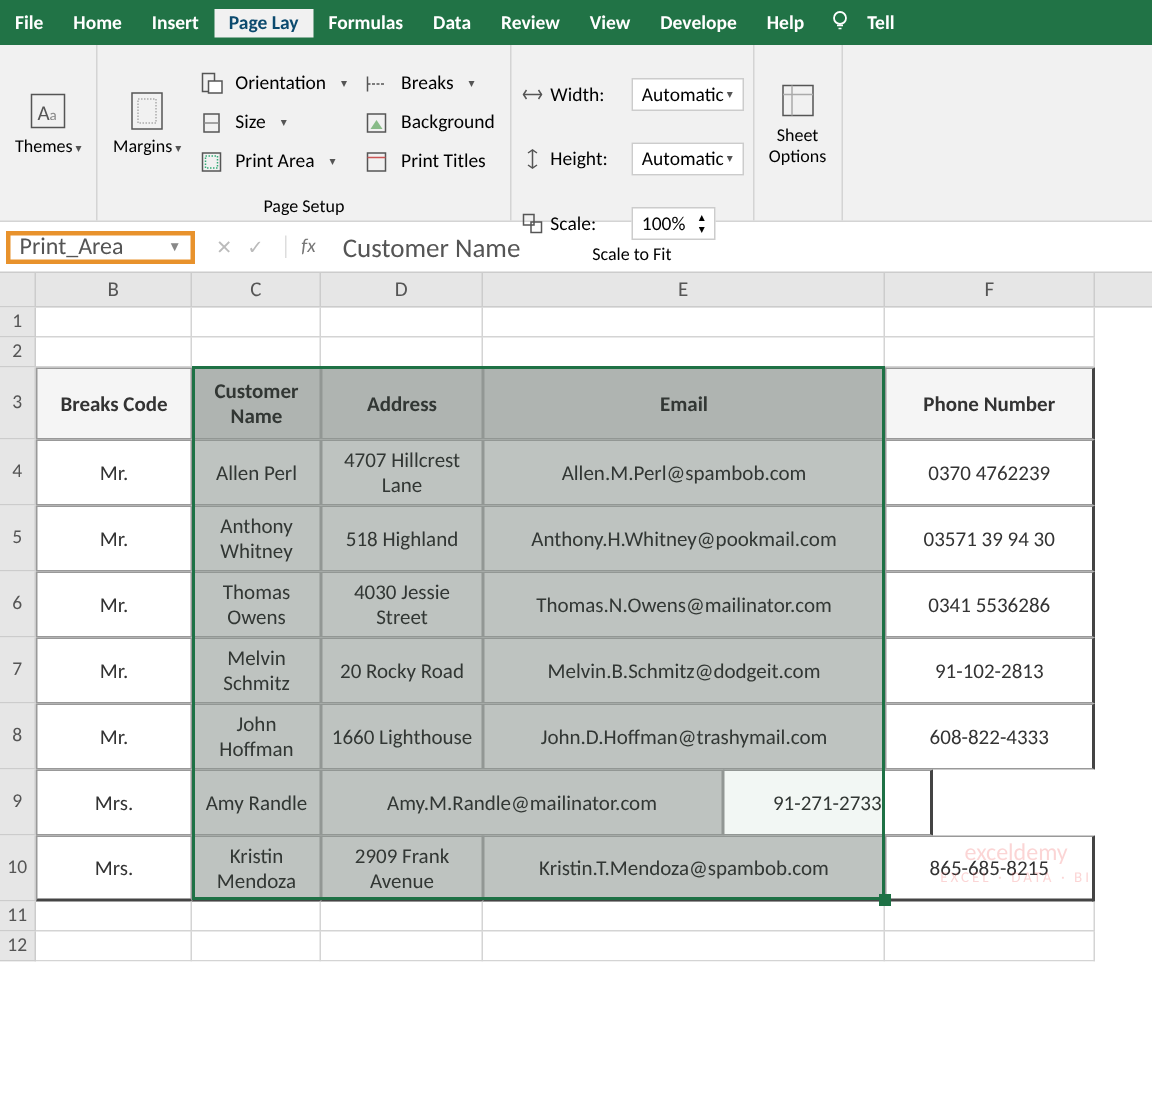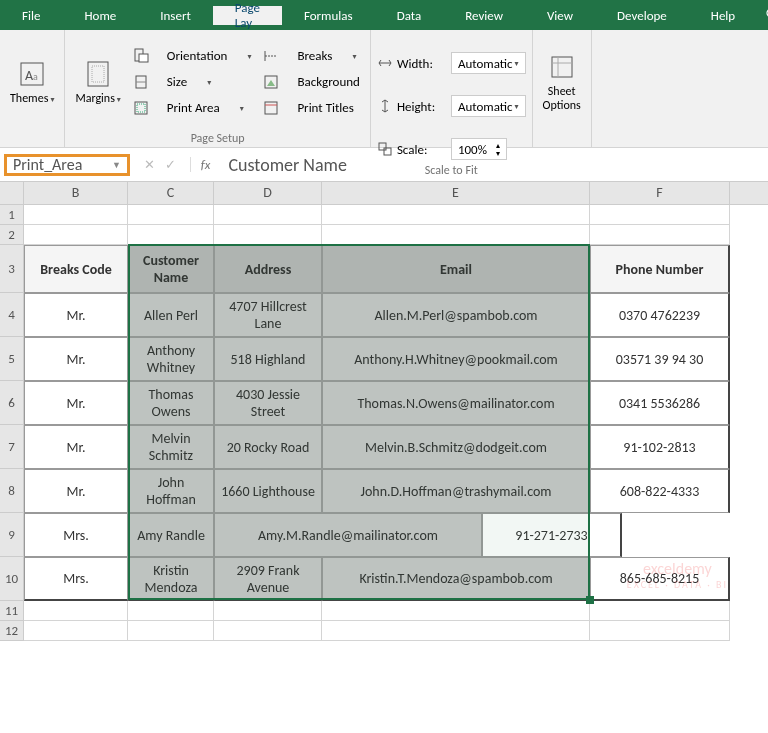--- a/index.html
+++ b/index.html
@@ -1,33 +1,33 @@
 <!DOCTYPE html>
 <html><head>
 <meta charset="utf-8">
 <style>
 * { box-sizing: border-box; margin: 0; padding: 0; }
 body { font-family: "Segoe UI", Calibri, sans-serif; font-size: 13px; background: #fff; width: 768px; overflow: hidden; }
 
 
 .tab-bar { background: #217346; display: flex; height: 30px; align-items: center; color: #fff; }
-.tab { padding: 0 22px; height: 19px; display: flex; align-items: center; cursor: pointer; font-size: 13px; }
+.tab { padding: 0 10px; height: 19px; display: flex; align-items: center; cursor: pointer; font-size: 13px; font-weight: bold; }
 .tab.active { background: #f1f1f1; color: #0c4a6e; }
 .bulb { margin-left: 6px; }
 
 
 .ribbon { background: #f1f1f1; border-bottom: 1px solid #d4d4d4; display: flex; height: 118px; }
 .group { border-right: 1px solid #d4d4d4; padding: 4px 6px 2px 6px; display: flex; flex-direction: column; justify-content: space-between; }
-.group-label { text-align: center; font-size: 12px; color: #737373; padding-top: 2px; }
+.group-label { text-align: center; font-size: 12px; color: #000000; padding-top: 2px; }
 .group-body { flex: 1; display: flex; align-items: center; gap: 4px; }
 .big-btn { display: flex; flex-direction: column; align-items: center; gap: 2px; padding: 2px 4px; cursor: pointer; }
 .big-btn .ico { width: 32px; height: 32px; display: flex; align-items: center; justify-content: center; }
 .big-btn .lbl { font-size: 12px; text-align: center; line-height: 1.1; }
 .small-stack { display: flex; flex-direction: column; gap: 2px; }
-.small-btn { display: flex; align-items: center; gap: 18px; padding: 1px 4px; cursor: pointer; height: 24px; font-size: 13px; }
+.small-btn { display: flex; align-items: center; gap: 8px; padding: 1px 4px; cursor: pointer; height: 24px; font-size: 13px; }
 .small-btn .ico { width: 16px; height: 16px; display: flex; align-items: center; justify-content: center; }
 .dd-arrow { font-size: 8px; margin-left: 2px; color: #555; }
 .scale-row { display: flex; align-items: center; gap: 4px; height: 24px; font-size: 13px; margin-top: 17px; }
 .scale-row .lbl { width: 50px; }
 .scale-val { border: 1px solid #ccc; background: #fff; padding: 1px 6px; min-width: 70px; display: flex; justify-content: space-between; align-items: center; height: 22px; }
 
 
 .formula-bar { display: flex; align-items: center; border-bottom: 1px solid #ccc; height: 34px; padding: 3px 4px; gap: 6px; }
 .name-box { border: 3px solid #e8922c; width: 126px; height: 22px; display: flex; align-items: center; padding: 0 6px; font-size: 16px; color: #555; justify-content: space-between; }
 .name-box .arr { font-size: 9px; color: #888; }

